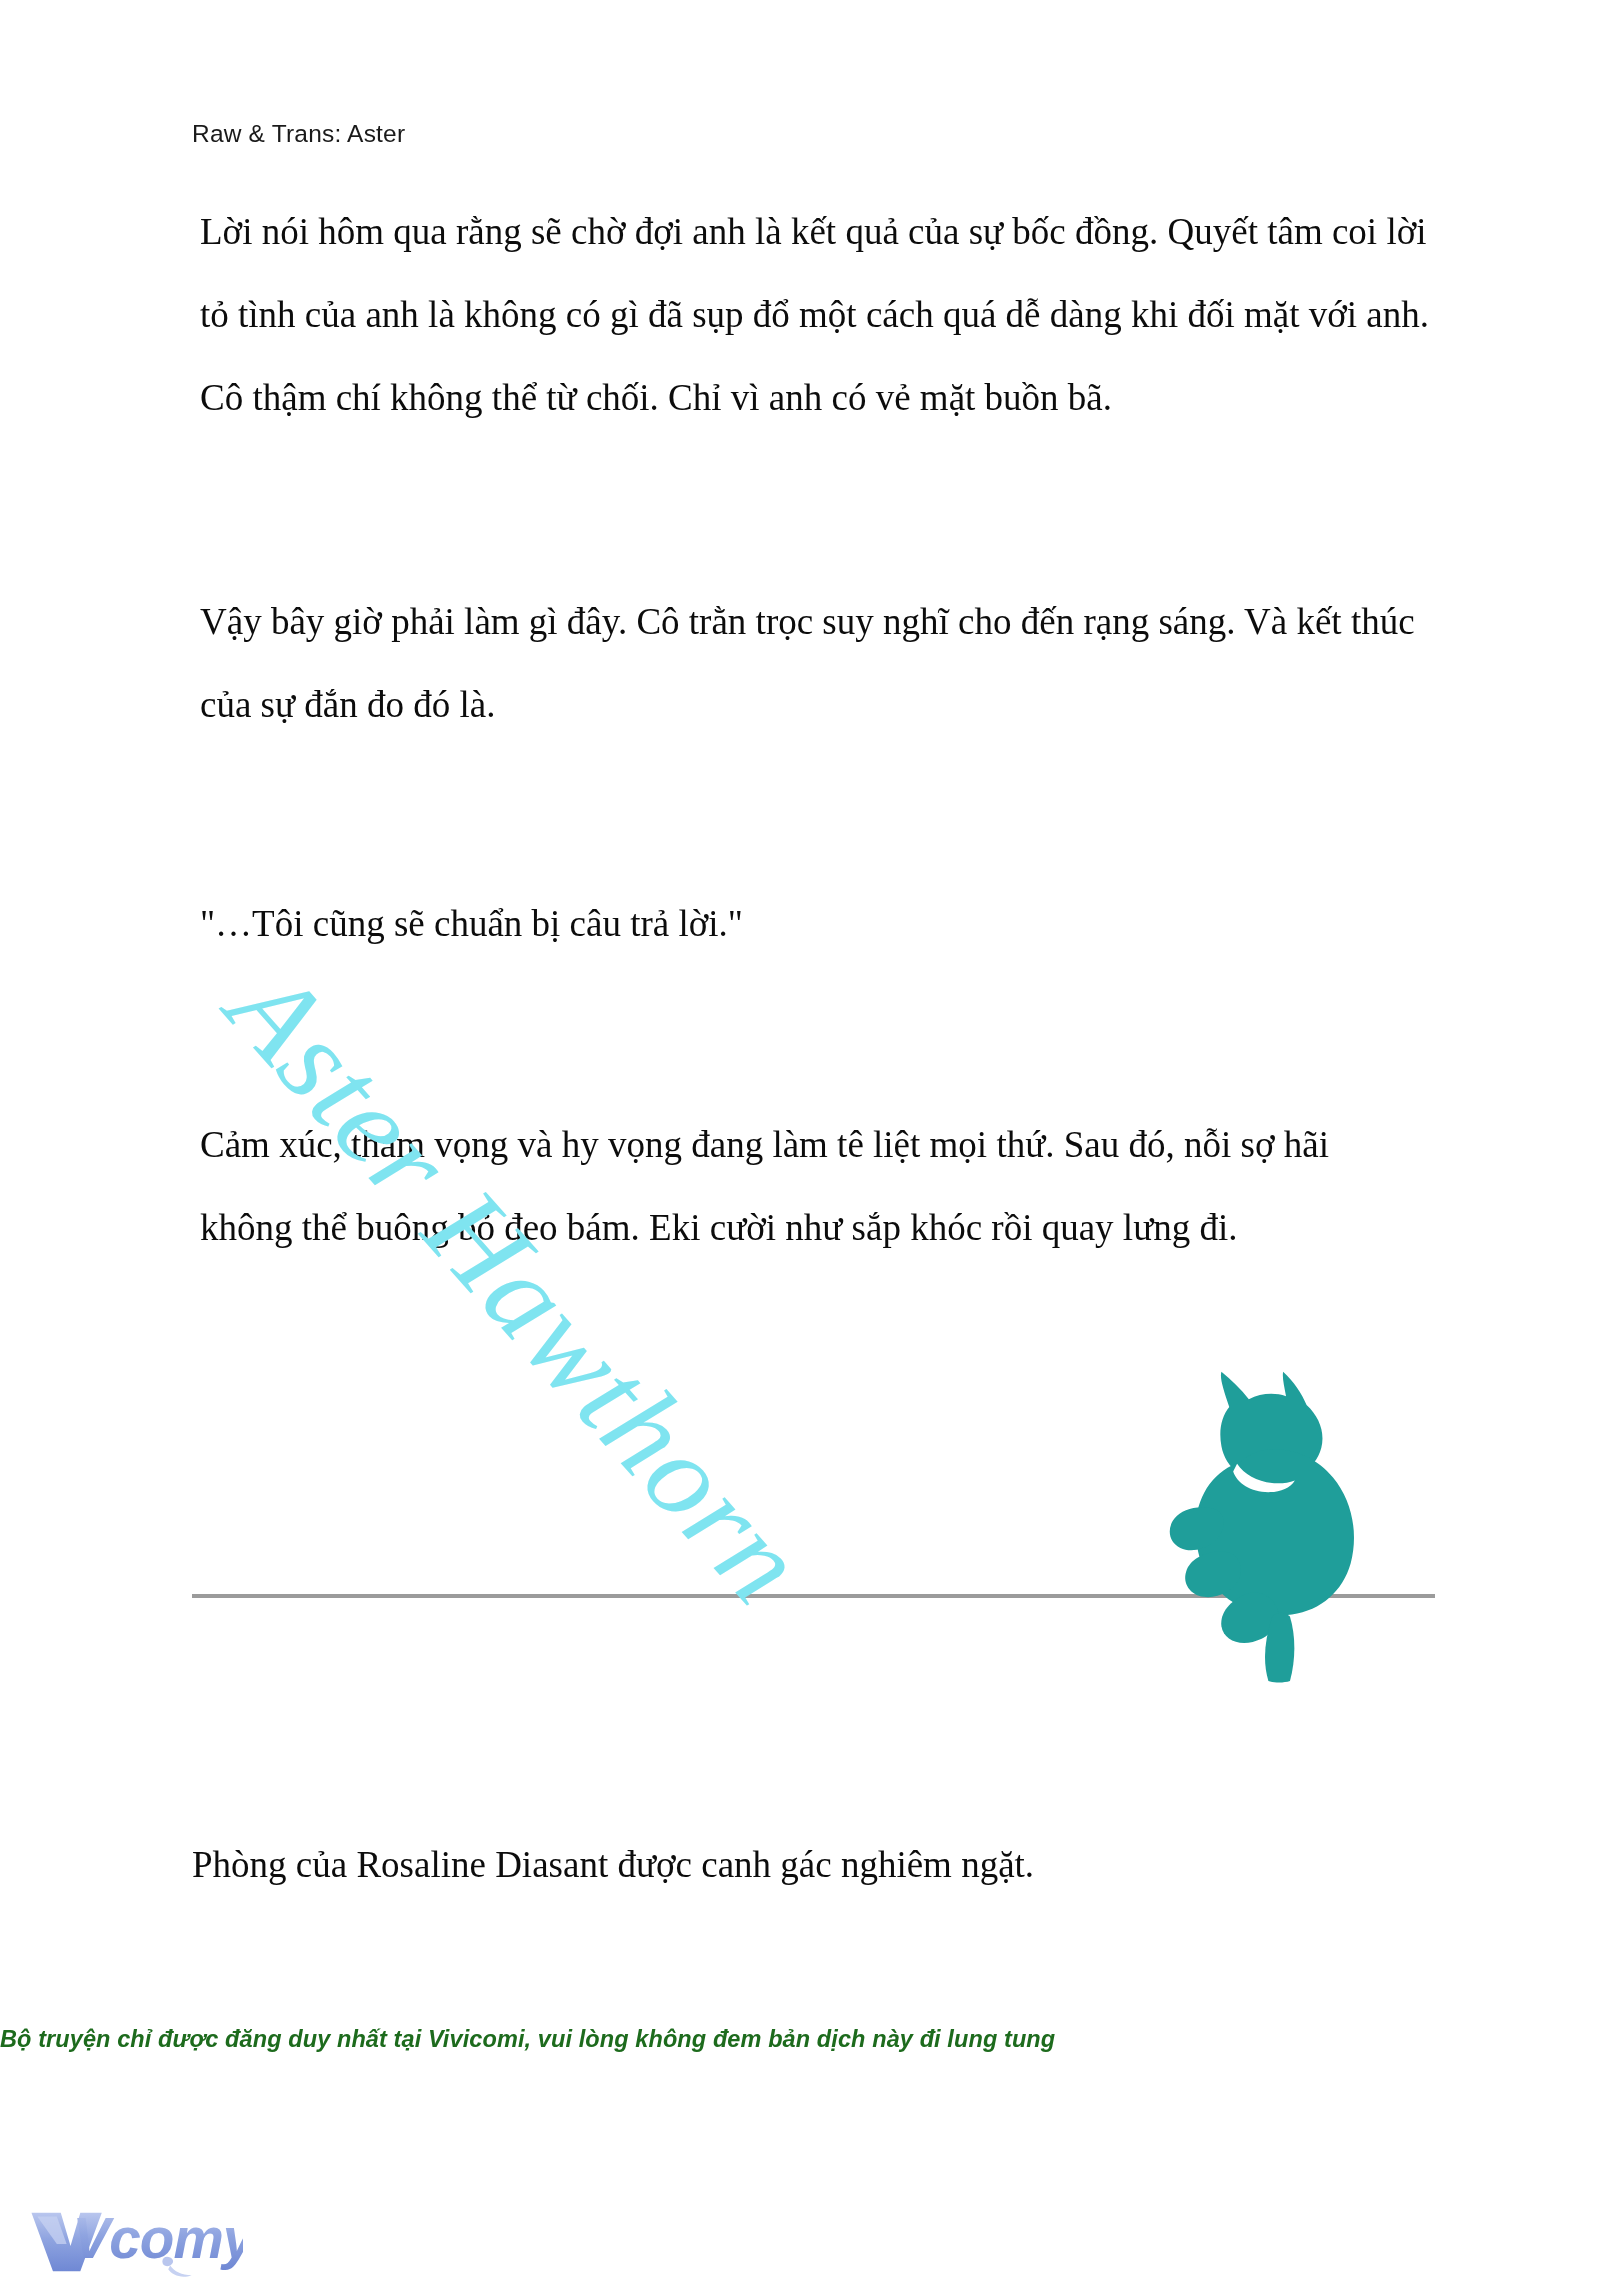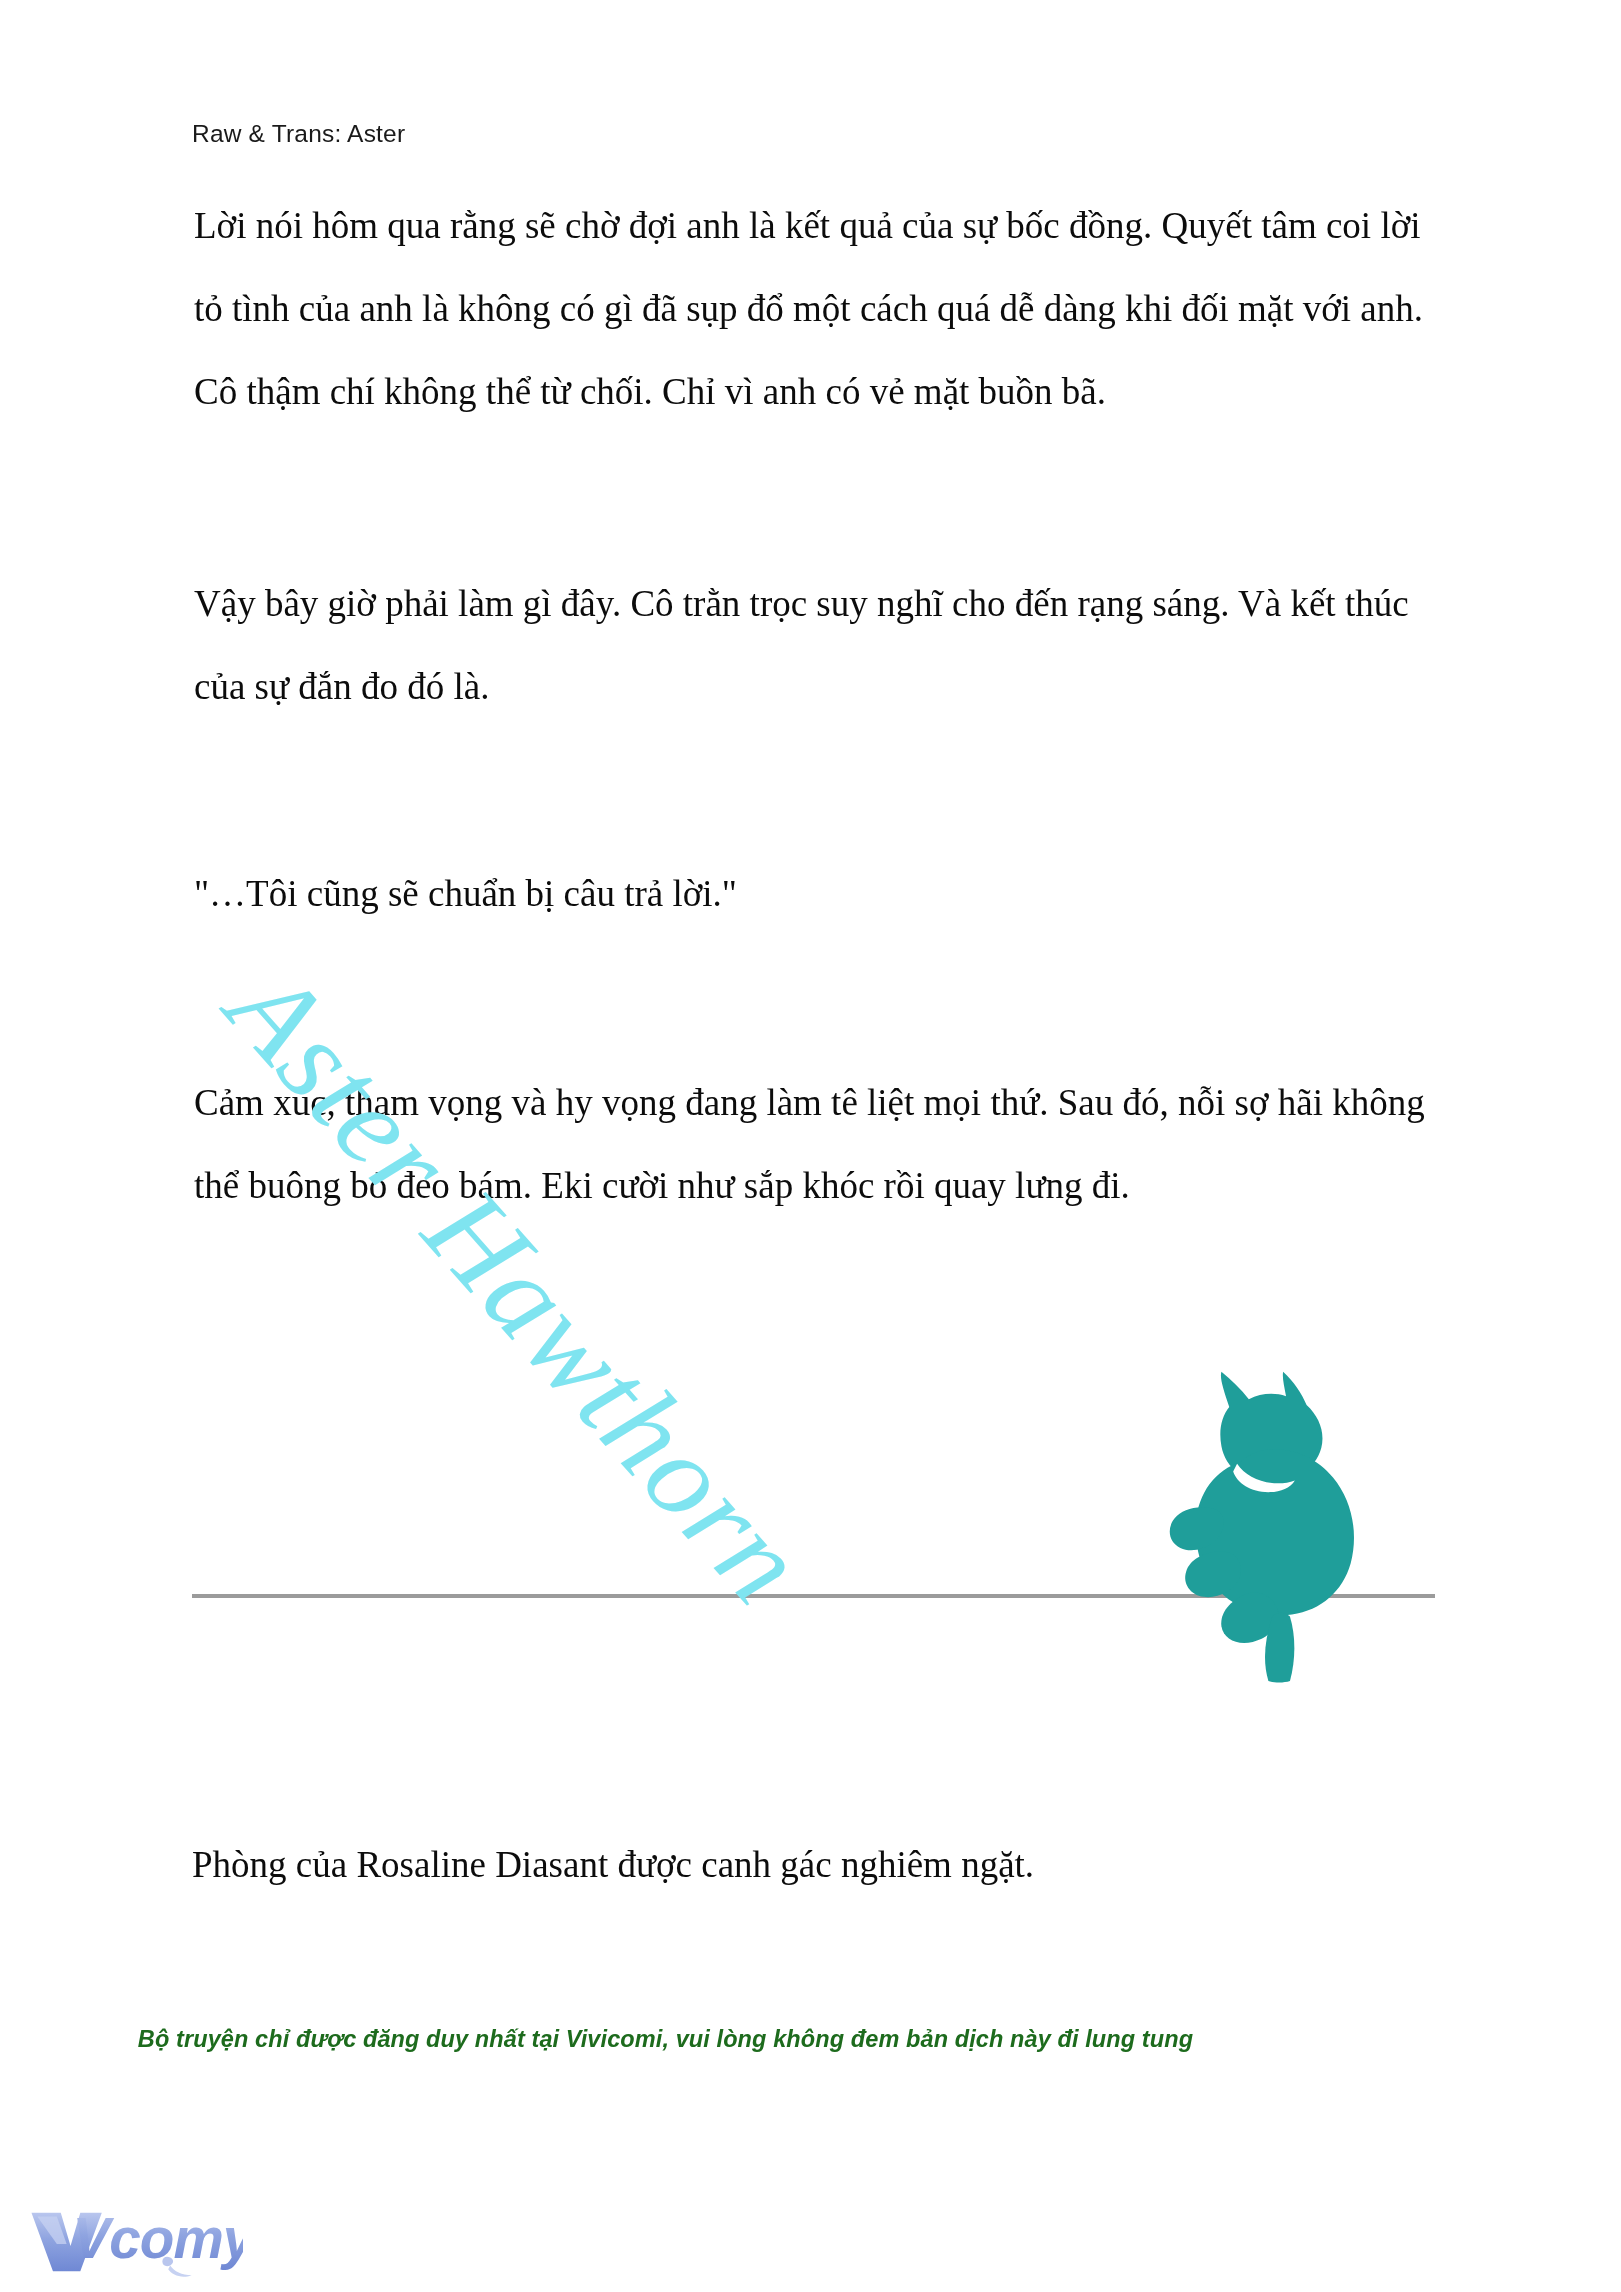--- a/index.html
+++ b/index.html
@@ -39,21 +39,21 @@
   .body-col {
     position: absolute;
     left: 192px;
     top: 182px;
     width: 1245px;
   }
   .para {
     font-size: 37px;
     line-height: 83px;
     color: #0c0c0c;
-    margin: 2px;
+    margin: 8px;
     white-space: pre-wrap;
   }
 
   .gap-1 { height: 125px; }
   .gap-2 { height: 120px; }
   .gap-3 { height: 122px; }
 
   
   .watermark {
     position: absolute;
@@ -109,21 +109,21 @@
     color: #0c0c0c;
     white-space: pre-wrap;
   }
 
   
   .footer {
     position: absolute;
     left: 0;
     top: 2014px;
     width: 1331px;
-    text-align: center;
+    text-align: left;
   }
   .footer-line {
     font-family: "Liberation Sans", "DejaVu Sans", sans-serif;
     font-style: italic;
     font-weight: bold;
     font-size: 23.5px;
     line-height: 51px;
     color: #1d6b1d;
     letter-spacing: 0.1px;
     white-space: pre;

